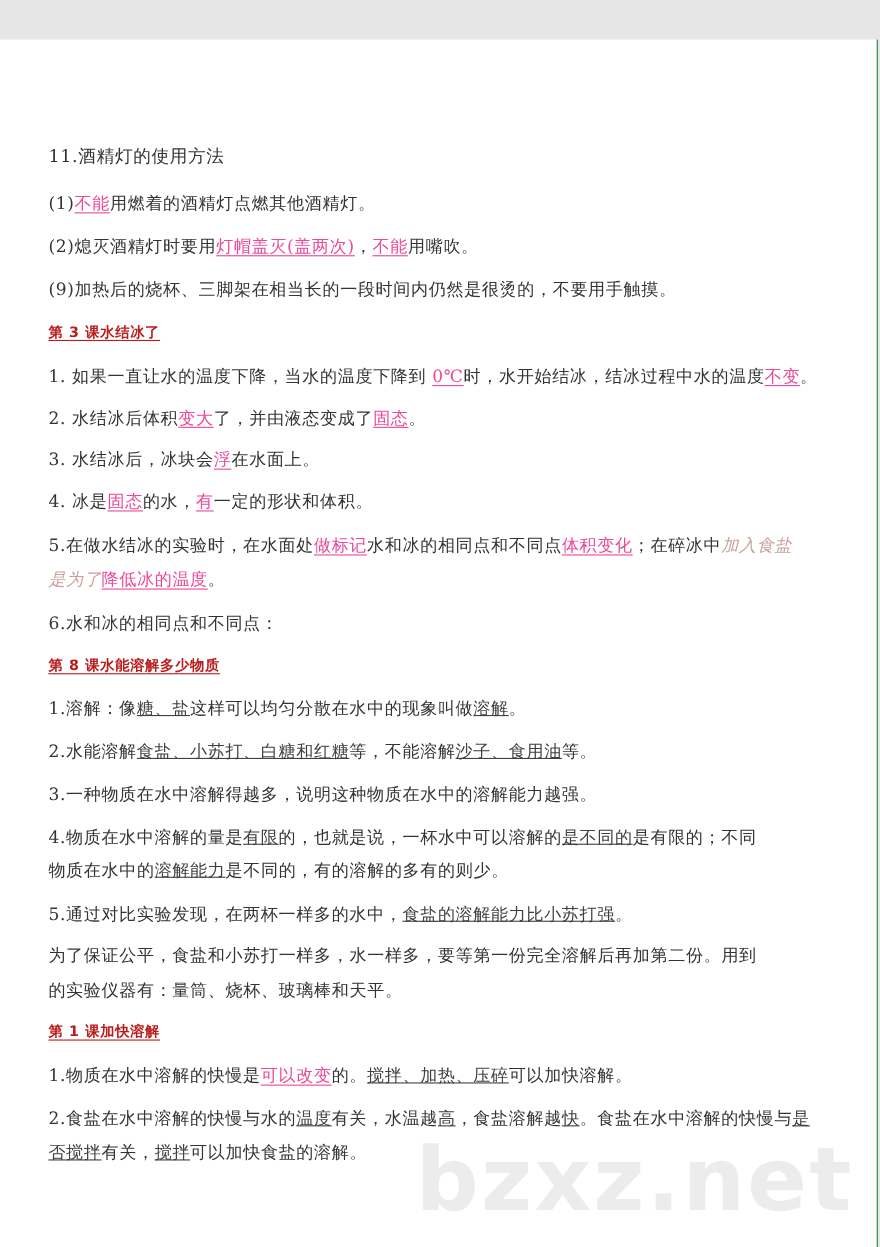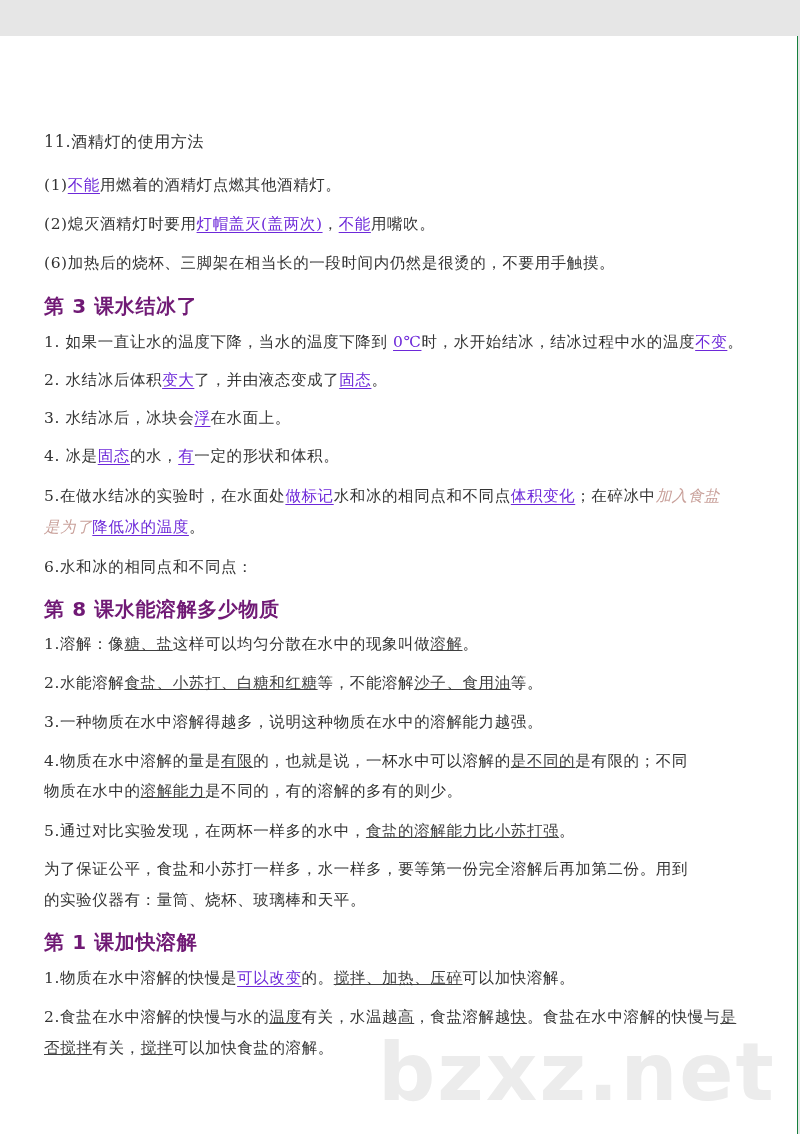--- a/index.html
+++ b/index.html
@@ -17,25 +17,25 @@
     margin-top: 20px;
   }
   .content { position: absolute; left: 44px; top: 0; width: 720px; }
   .line {
     position: absolute; left: 0; white-space: nowrap;
     font-size: 15.5px; color: #333333; letter-spacing: 0.6px;
   }
   .title { font-size: 16px; color: #333; }
   .heading {
     font-family: "DejaVu Sans", "Liberation Sans", sans-serif;
-    font-size: 20px; font-weight: bold; color: #701a75;
-    text-underline-offset: 3px;
+    font-size: 13px; font-weight: bold; color: #b91c1c;
+    text-decoration: underline; text-underline-offset: 3px;
   }
   .r { color: #404040; text-decoration: underline; }
-  .ru { color: #6d28d9; text-decoration: underline; text-underline-offset: 3px; }
+  .ru { color: #ec4899; text-decoration: underline; text-underline-offset: 3px; }
   .pale { color: #c9a19b; font-style: italic; }
   .watermark {
     position: absolute; left: 378px; top: 990px;
     font-family: "DejaVu Sans", "Liberation Sans", sans-serif;
     font-weight: bold; font-size: 80px; color: #ececec; letter-spacing: 2px;
   }
 </style>
 </head>
 <body>
 
@@ -46,21 +46,21 @@
 
     <div class="line" style="top:139px">
       <span>(1)</span><span class="ru">不能</span><span>用燃着的酒精灯点燃其他酒精灯。</span>
     </div>
 
     <div class="line" style="top:178px">
       <span>(2)熄灭酒精灯时要用</span><span class="ru">灯帽盖灭(盖两次)</span><span>，</span><span class="ru">不能</span><span>用嘴吹。</span>
     </div>
 
     <div class="line" style="top:217px">
-      <span>(6)加热后的烧杯、三脚架在相当长的一段时间内仍然是很烫的，不要用手触摸。</span>
+      <span>(9)加热后的烧杯、三脚架在相当长的一段时间内仍然是很烫的，不要用手触摸。</span>
     </div>
 
     <div class="line heading" style="top:257px">第 3 课水结冰了</div>
 
     <div class="line" style="top:296px">
       <span>1. 如果一直让水的温度下降，当水的温度下降到 </span><span class="ru">0℃</span><span>时，水开始结冰，结冰过程中水的温度</span><span class="ru">不变</span><span>。</span>
     </div>
 
     <div class="line" style="top:334px">
       <span>2. 水结冰后体积</span><span class="ru">变大</span><span>了，并由液态变成了</span><span class="ru">固态</span><span>。</span>

